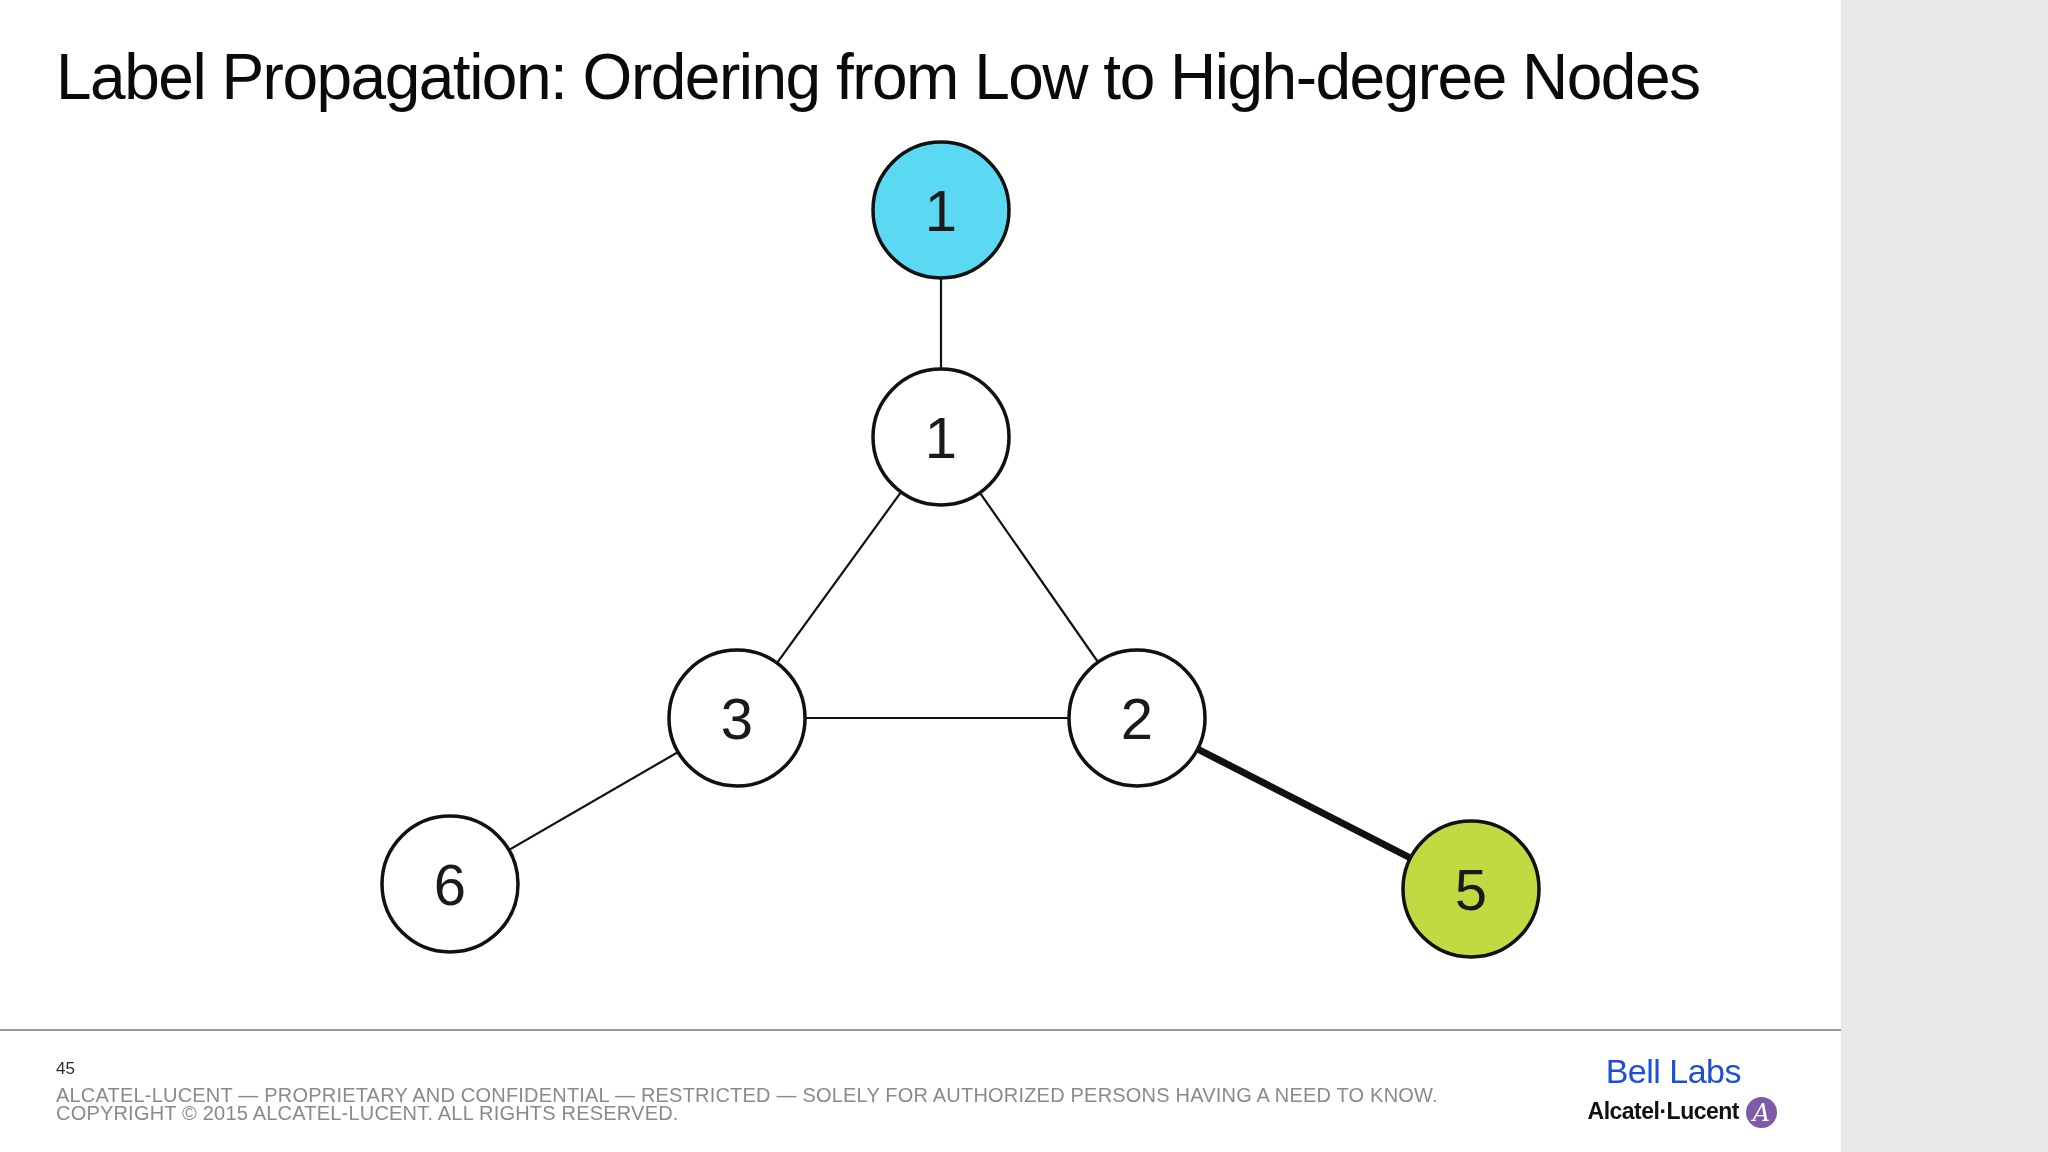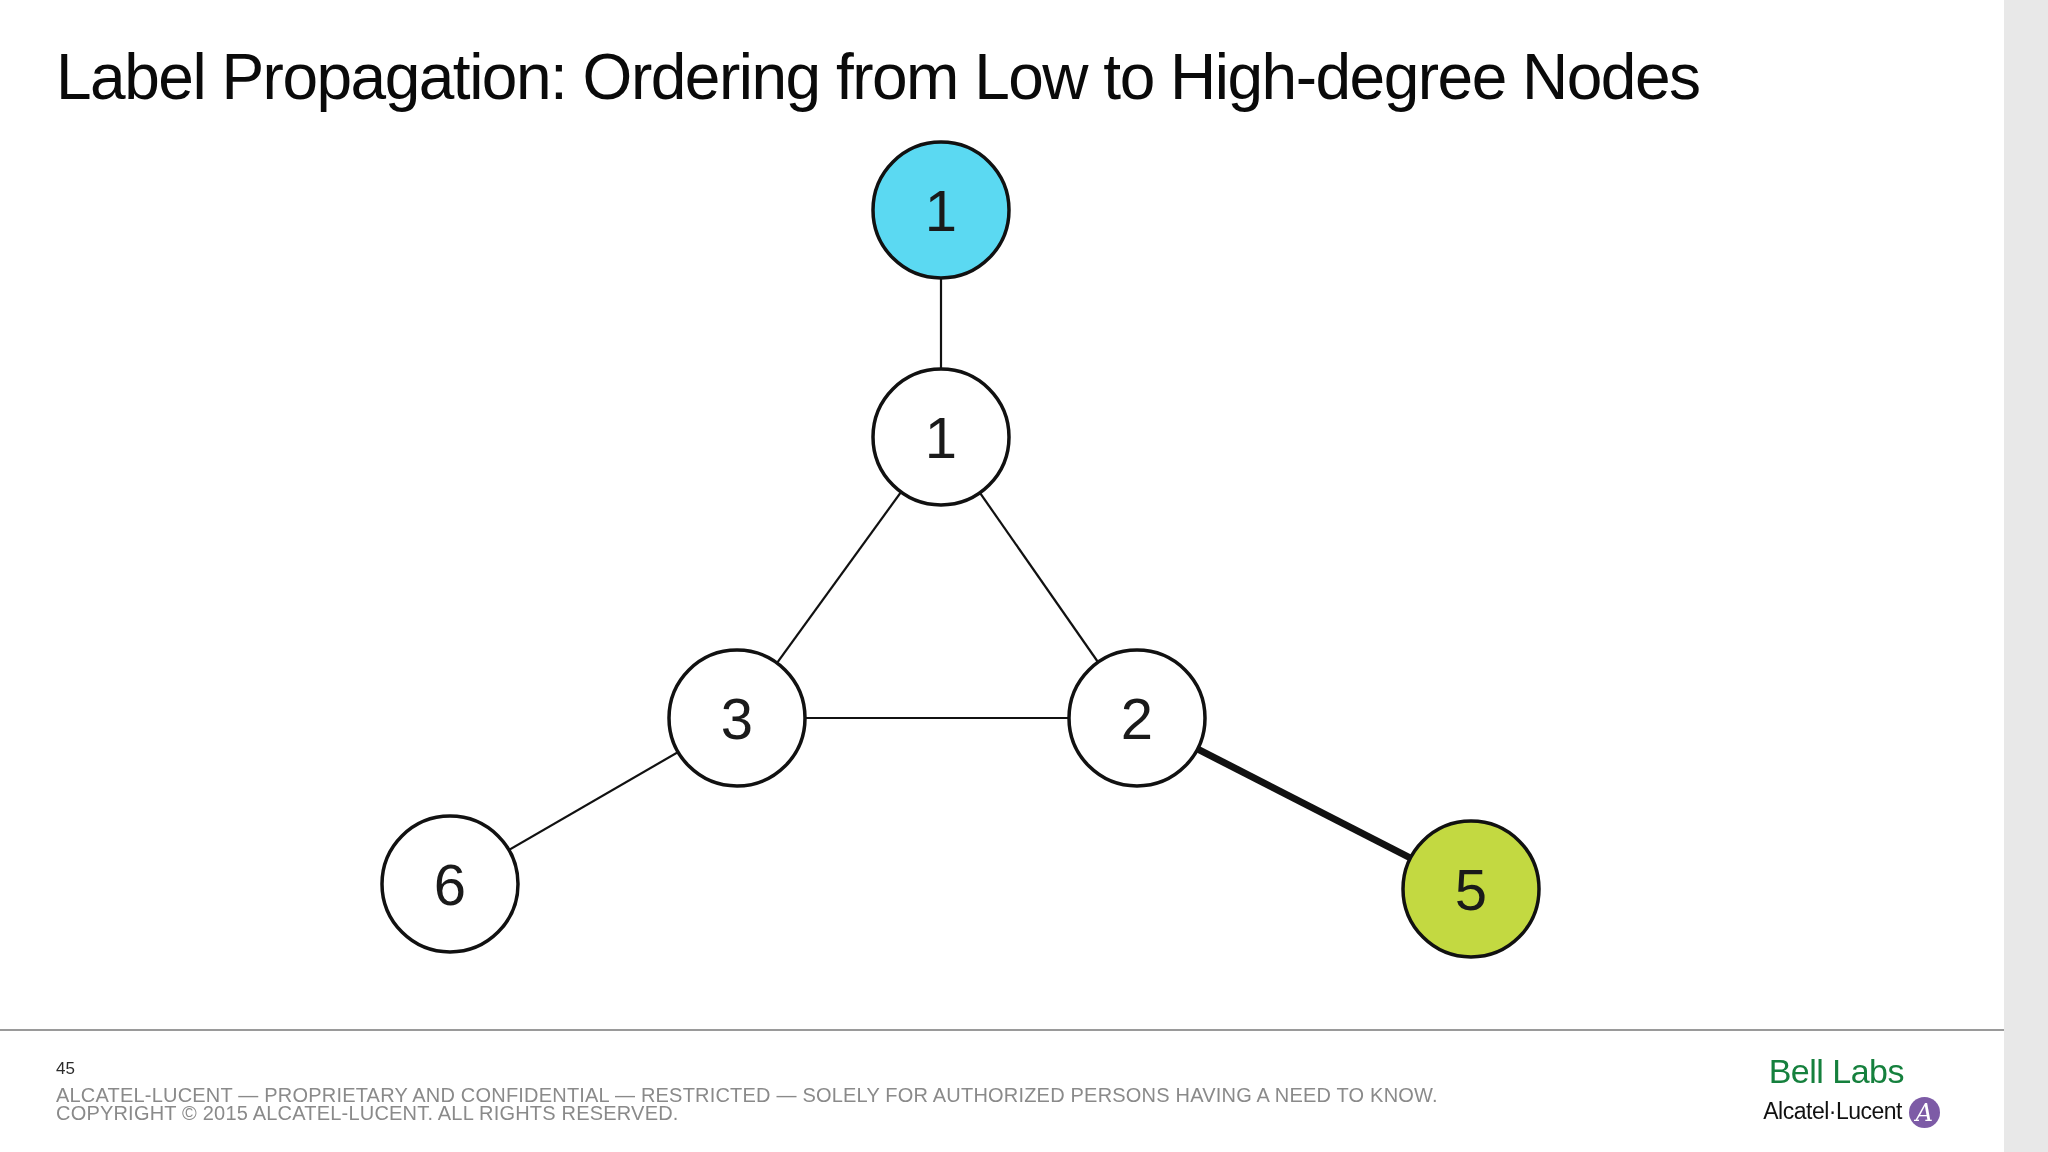--- a/index.html
+++ b/index.html
@@ -1,18 +1,18 @@
 <!DOCTYPE html>
 <html><head>
 <meta charset="utf-8">
 <style>
   html, body { margin: 0; padding: 0; background: #e8e8e8; }
   .slide {
     position: relative;
-    width: 2004px;
+    width: 1841px;
     height: 1152px;
     background: #ffffff;
     overflow: hidden;
     font-family: "Liberation Sans", sans-serif;
   }
   .slide-title {
     position: absolute;
     left: 56px;
     top: 40px;
     margin: 0;
@@ -57,34 +57,34 @@
     position: absolute;
     right: 64px;
     top: 1054px;
     display: flex;
     flex-direction: column;
     align-items: flex-end;
   }
   .brand-name {
     font-size: 34px;
     font-weight: 400;
-    color: #15803d;
+    color: #1d4ed8;
     letter-spacing: -0.5px;
     margin-right: 36px;
     line-height: 1.0;
     text-align: right;
   }
   .brand-company-row {
     display: flex;
     align-items: center;
     margin-top: 8px;
   }
   .brand-company {
     font-size: 23px;
-    font-weight: 400;
+    font-weight: 700;
     color: #111111;
     letter-spacing: -0.5px;
   }
   .brand-logo {
     width: 31px;
     height: 31px;
     border-radius: 50%;
     margin-left: 7px;
     display: flex;
     align-items: center;

